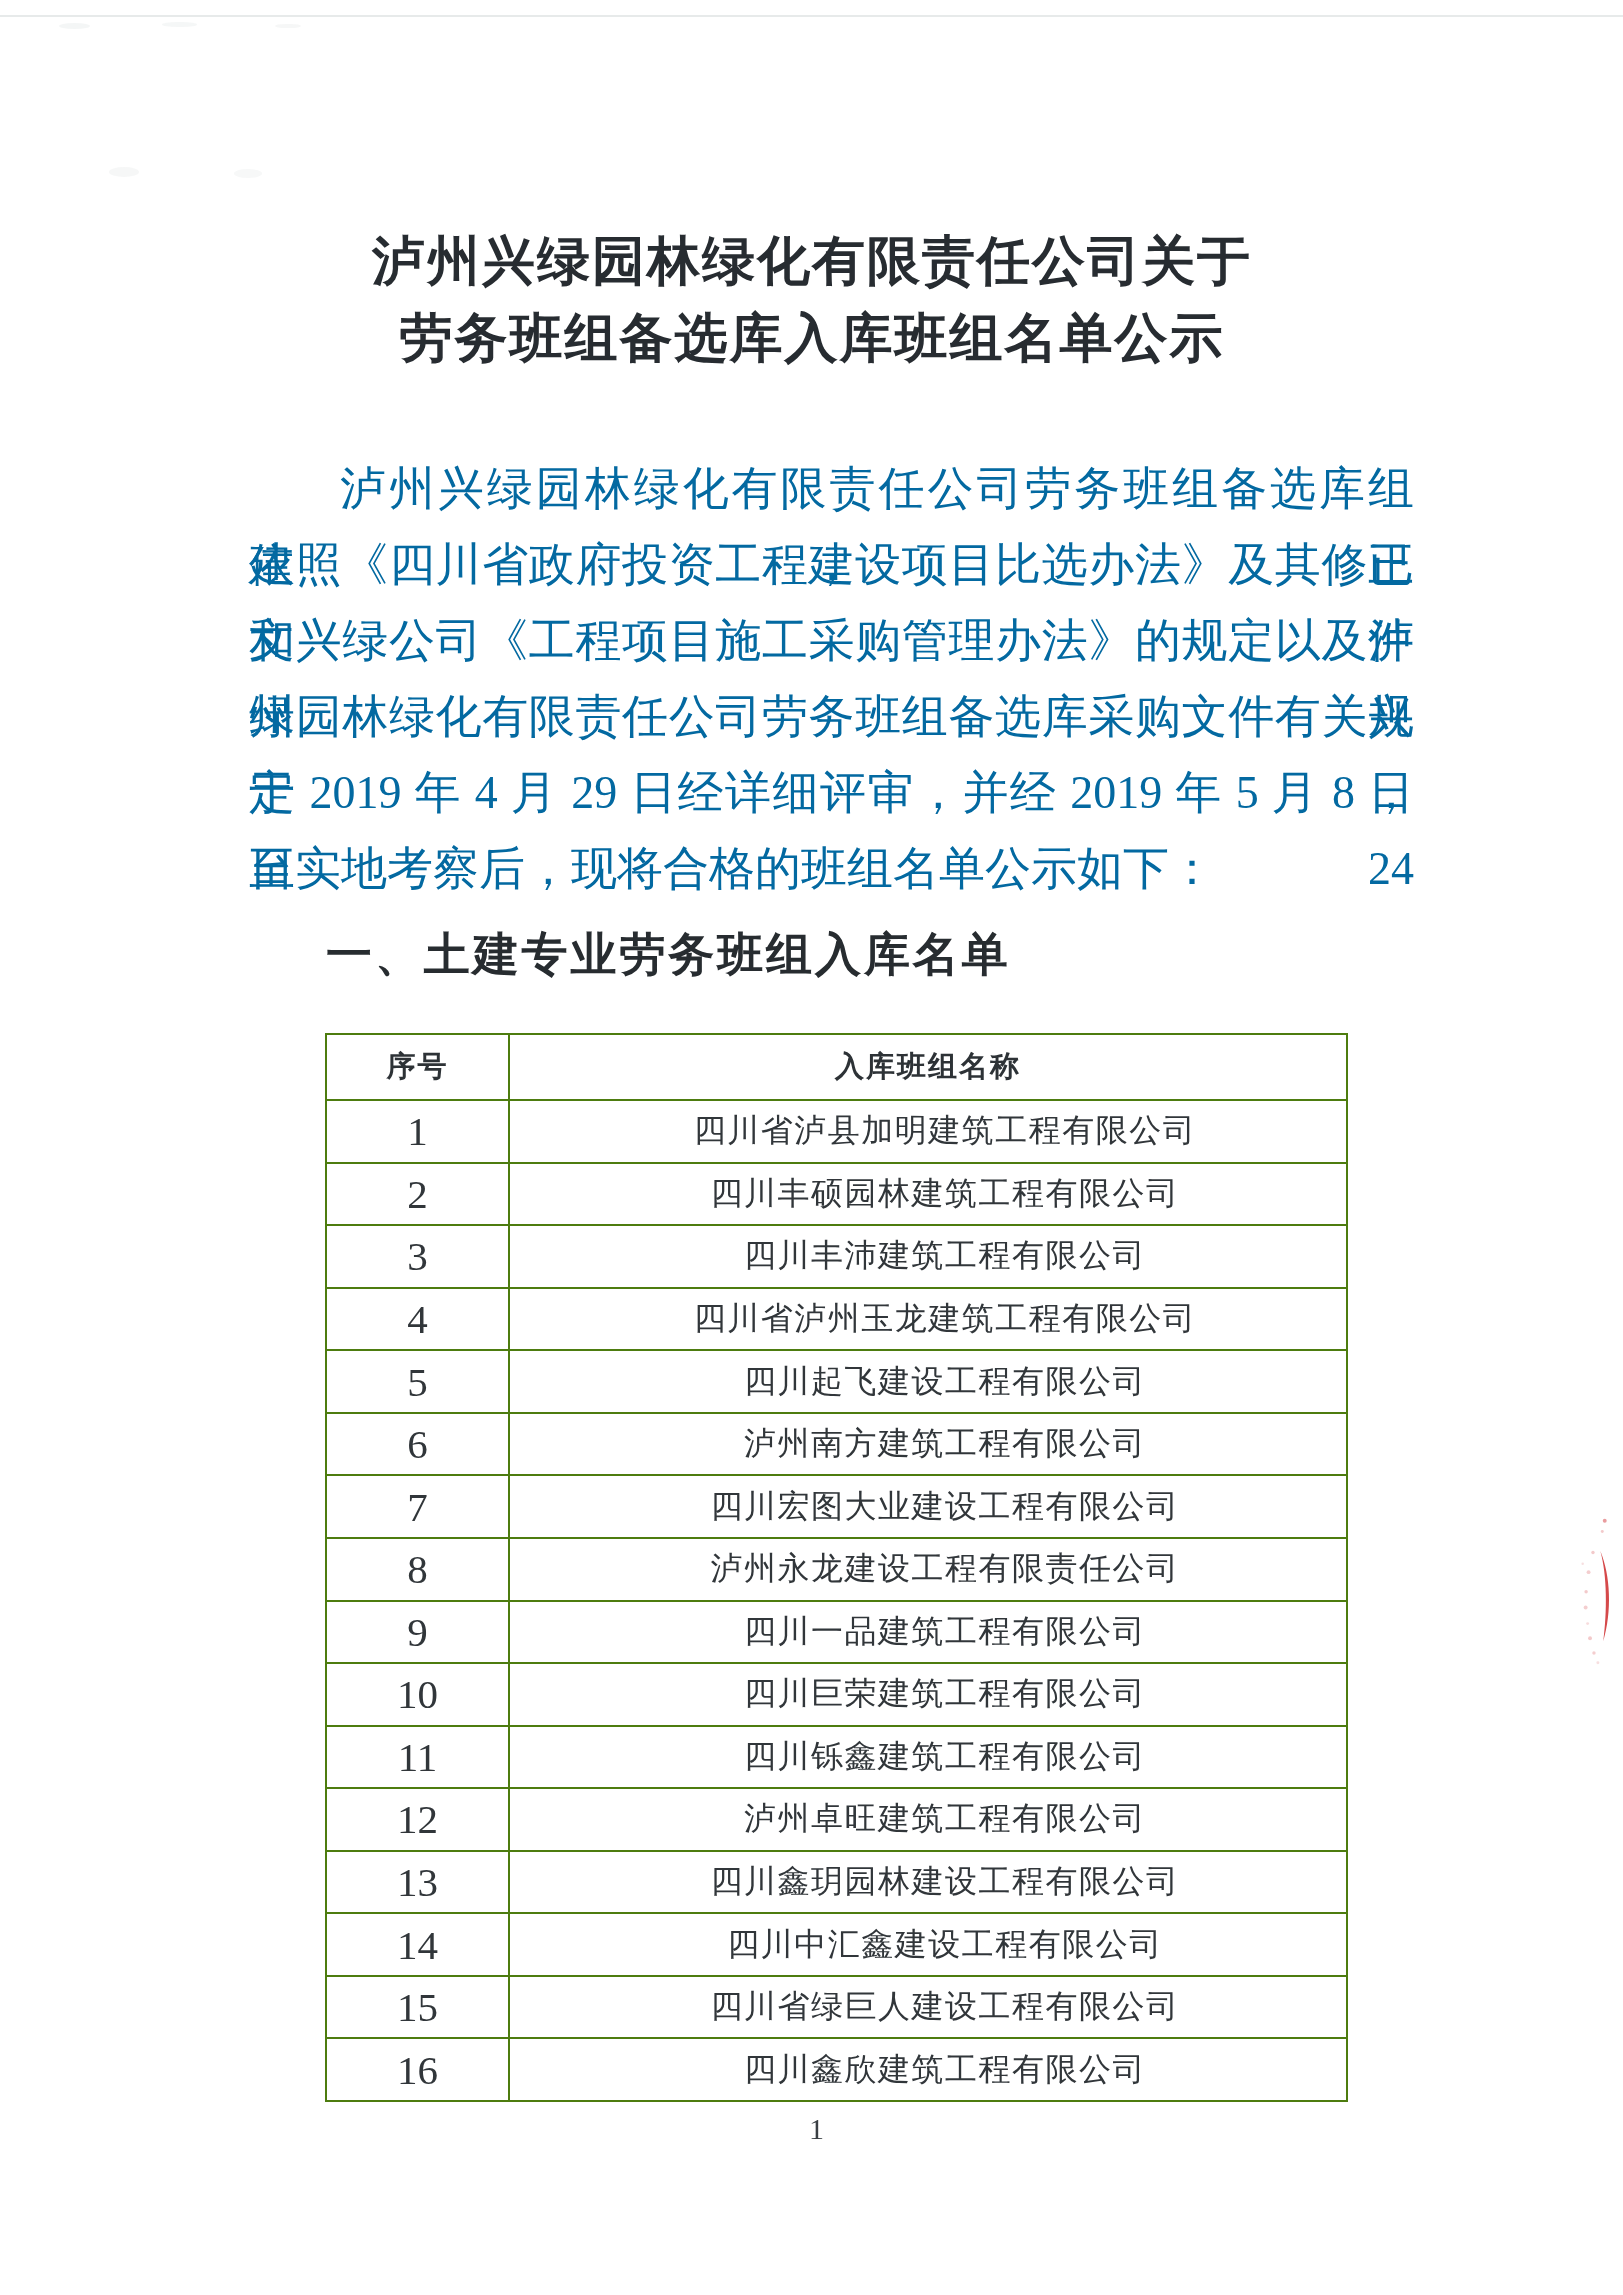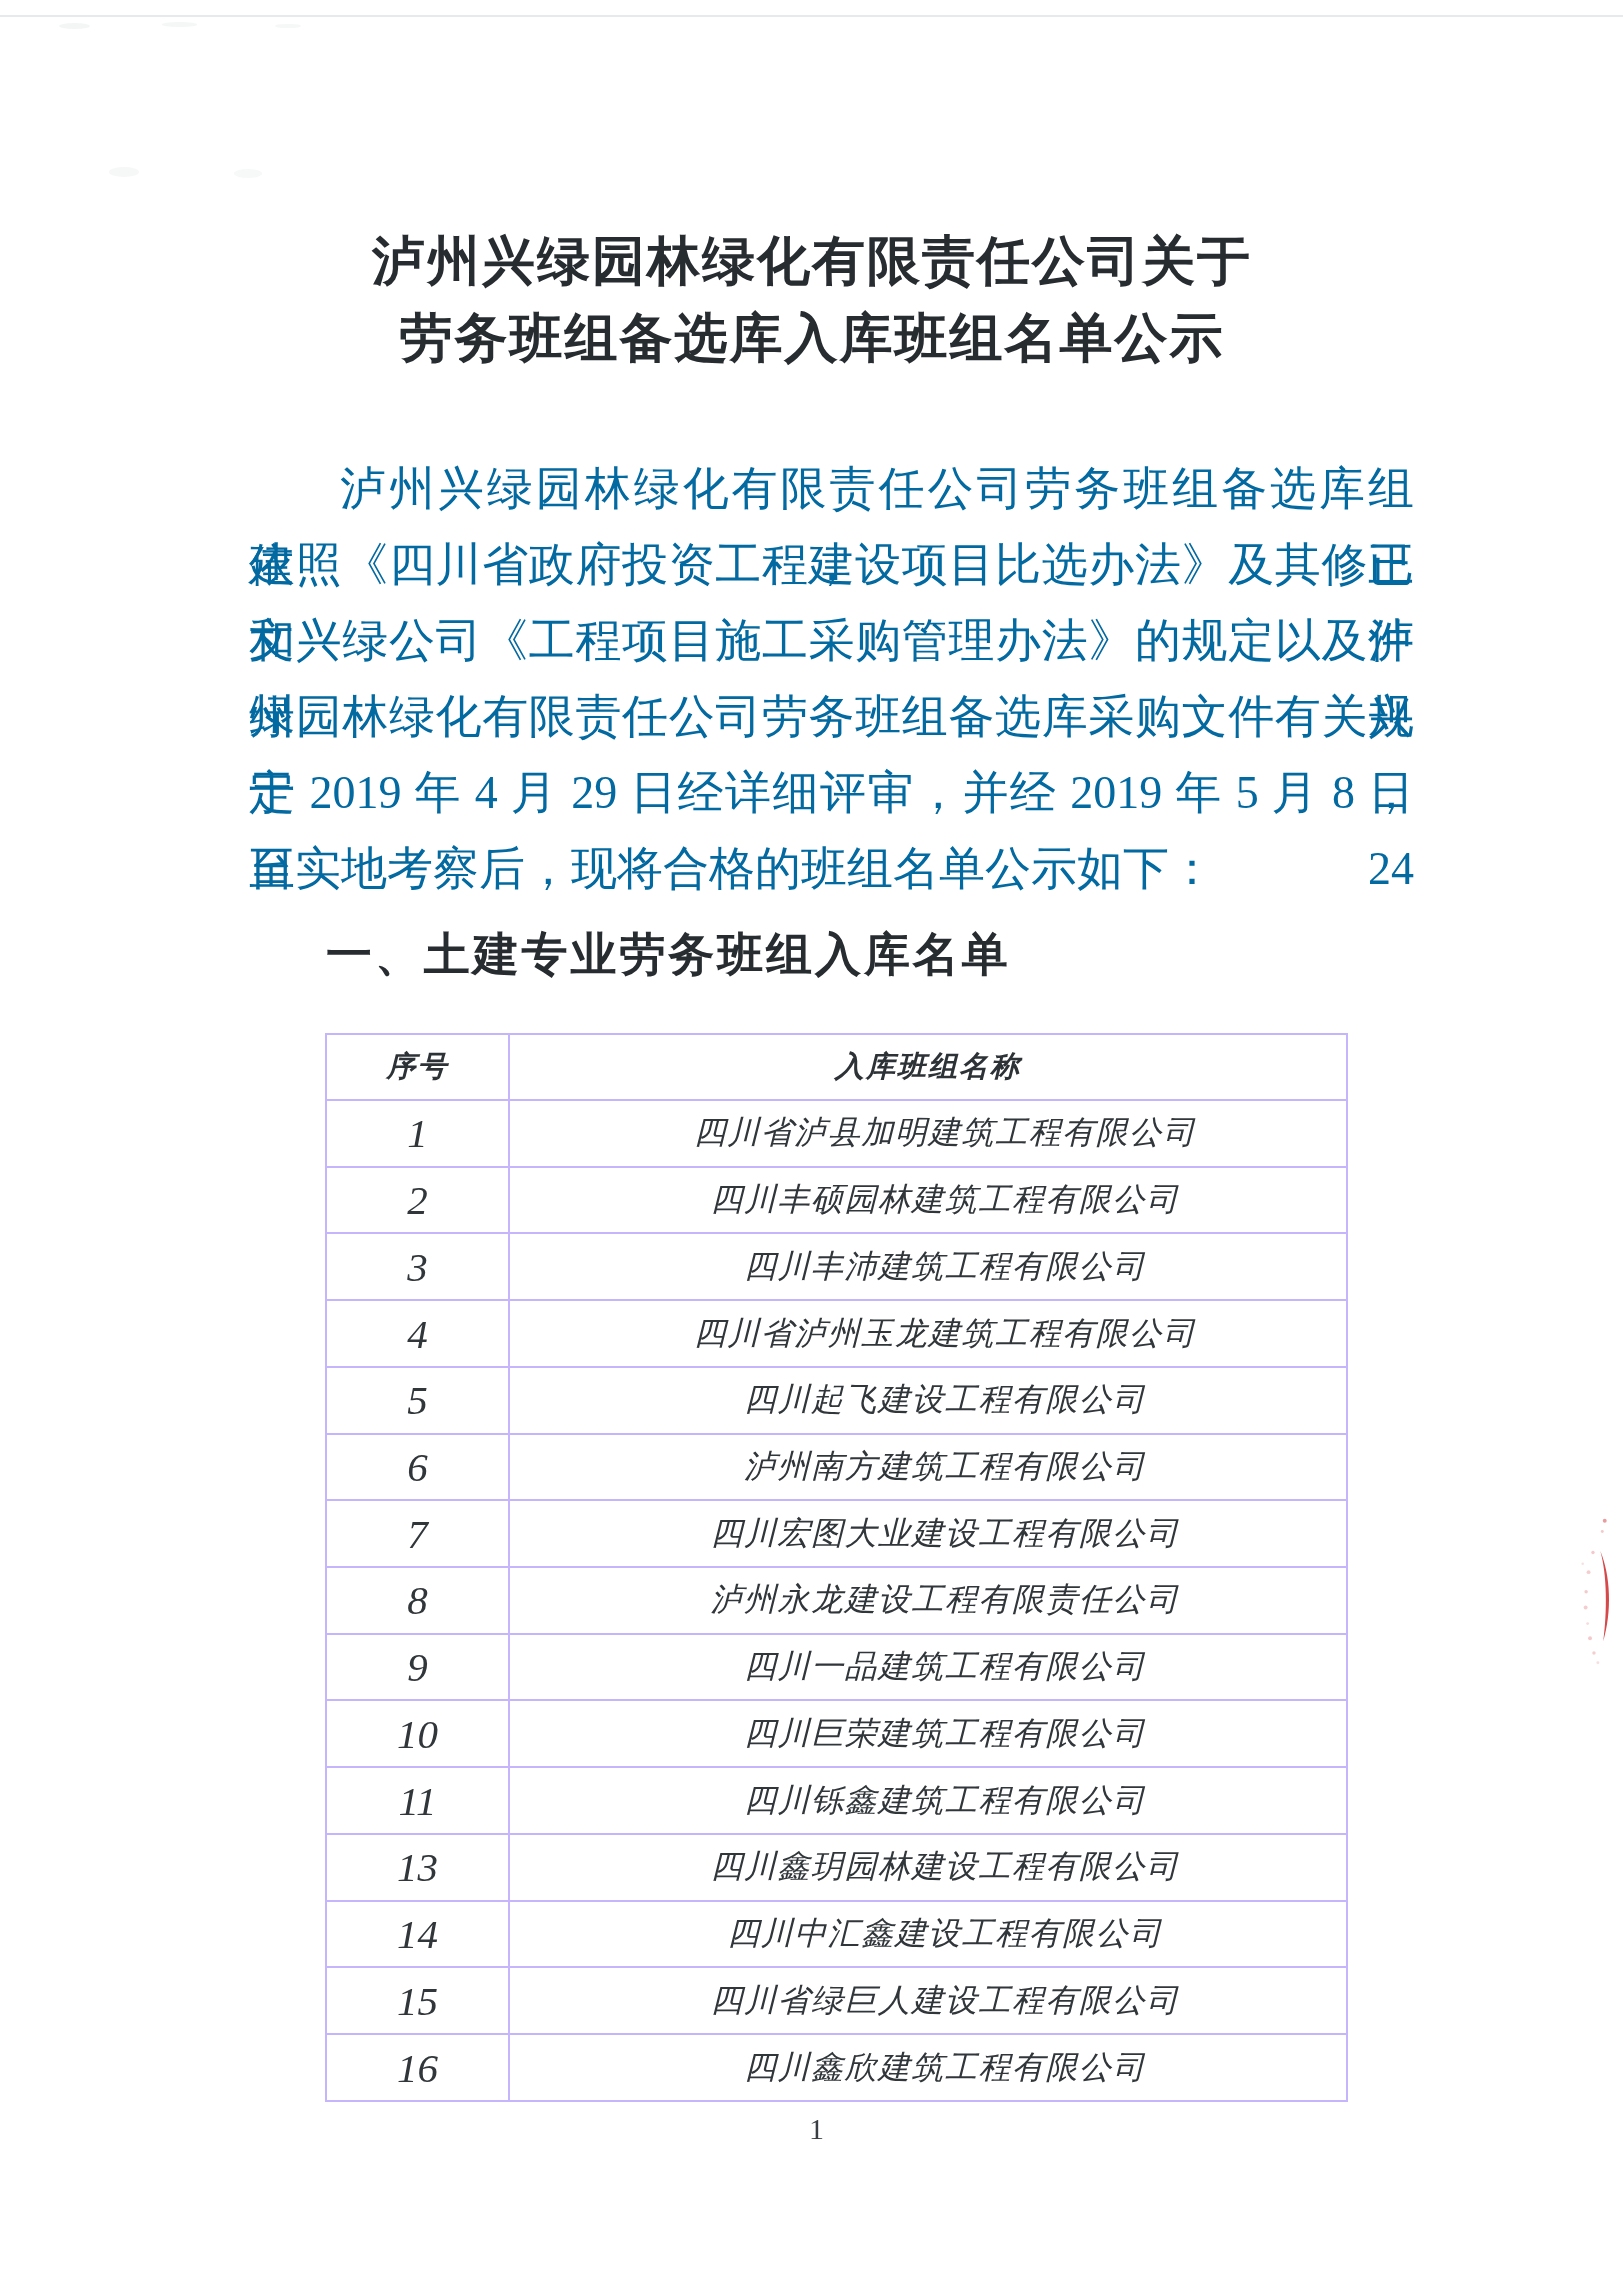--- a/index.html
+++ b/index.html
@@ -61,22 +61,21 @@
   }
 
   
   table.roster {
     position: absolute; left: 325px; top: 1033px;
     width: 1023px; height: 1069px;
     border-collapse: collapse;
     table-layout: fixed;
   }
   table.roster, table.roster th, table.roster td {
-    border: 2px solid #c4b5fd;
-    font-style: italic;
+    border: 2px solid #4d7c0f;
   }
   table.roster { border-width: 2.5px; }
   table.roster col.c-no { width: 183px; }
   table.roster th {
     height: 62px;
     font-family: "Liberation Serif", serif;
     font-weight: bold;
     font-size: 29px;
     letter-spacing: 2px;
     color: #2d3236;
@@ -185,20 +184,24 @@
     <td class="no">9</td>
     <td class="name">四川一品建筑工程有限公司</td>
   </tr>
         <tr>
     <td class="no">10</td>
     <td class="name">四川巨荣建筑工程有限公司</td>
   </tr>
         <tr>
     <td class="no">11</td>
     <td class="name">四川铄鑫建筑工程有限公司</td>
+  </tr>
+        <tr>
+    <td class="no">12</td>
+    <td class="name">泸州卓旺建筑工程有限公司</td>
   </tr>
         <tr>
     <td class="no">13</td>
     <td class="name">四川鑫玥园林建设工程有限公司</td>
   </tr>
         <tr>
     <td class="no">14</td>
     <td class="name">四川中汇鑫建设工程有限公司</td>
   </tr>
         <tr>

